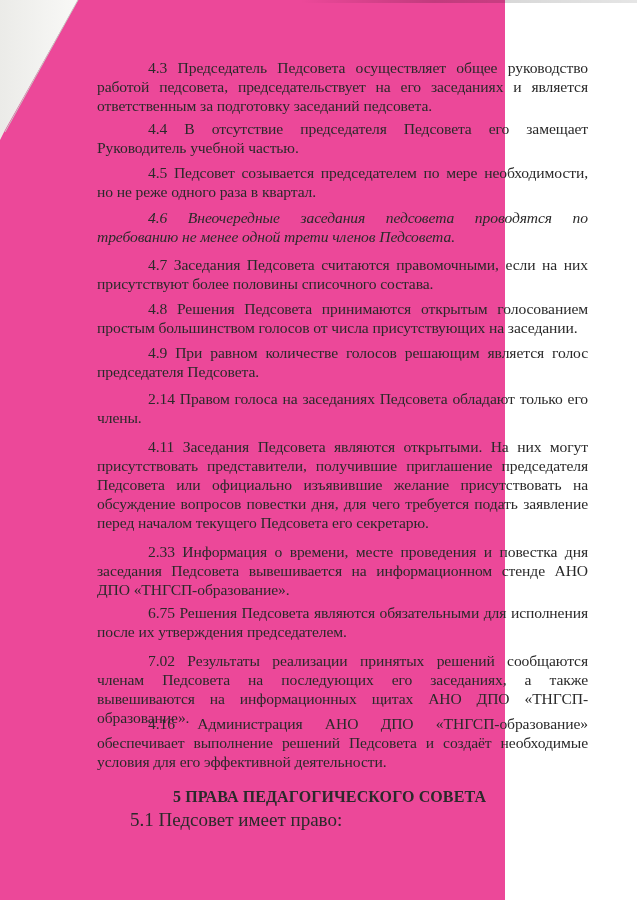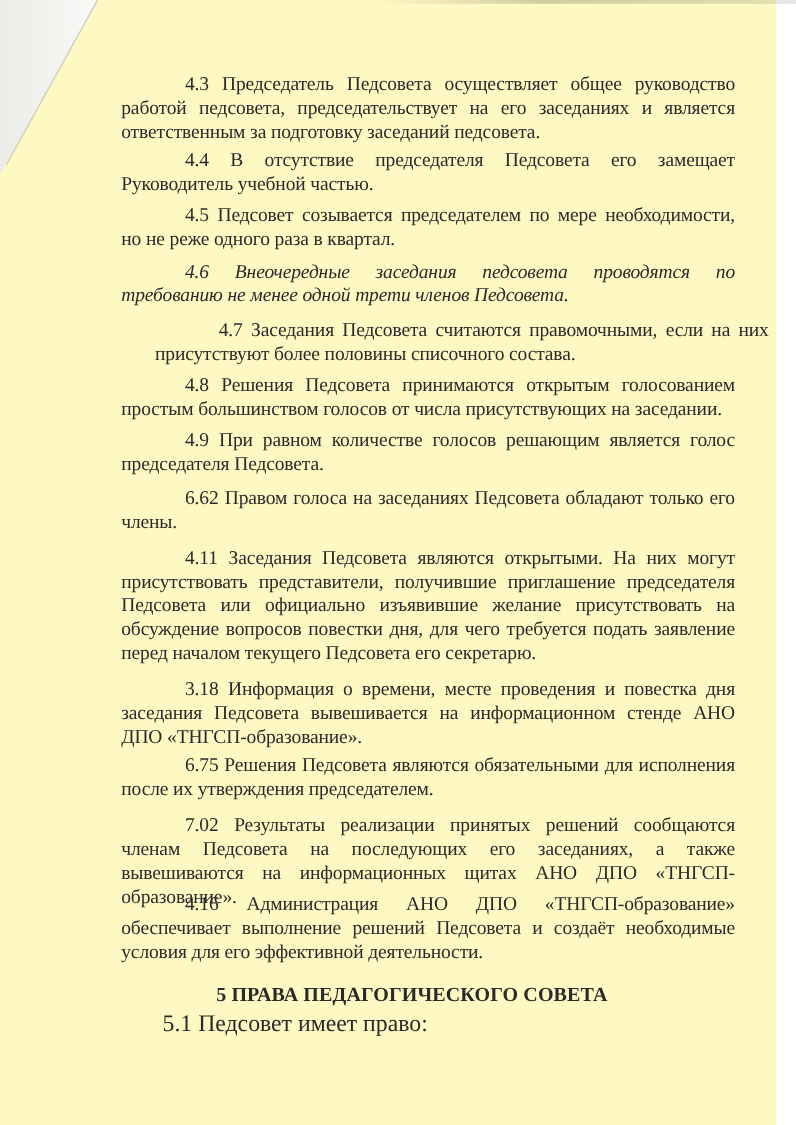--- a/index.html
+++ b/index.html
@@ -4,22 +4,22 @@
 <style>
   html, body { margin: 0; padding: 0; }
   body {
     width: 637px; height: 900px; overflow: hidden;
     background: #ffffff;
     position: relative;
     font-family: "Liberation Serif", "DejaVu Serif", serif;
     color: #2a2a2a;
   }
   .page {
-    position: absolute; left: 0; top: 0; width: 621px; height: 900px;
-    background: #fef9c3;
+    position: absolute; left: 0; top: 0; width: 505px; height: 900px;
+    background: #ec4899;
   }
   
   .fold {
     position: absolute; left: 0; top: 0; width: 637px; height: 900px;
     pointer-events: none;
   }
   .top-shadow {
     position: absolute; left: 300px; top: 0; width: 337px; height: 3px;
     background: linear-gradient(to right, rgba(0,0,0,0), rgba(0,0,0,0.18) 40%, rgba(0,0,0,0.10));
   }
@@ -70,37 +70,37 @@
       </div>
     <div class="abs" style="top:61px;">
         <p class="para">4.4 В отсутствие председателя Педсовета его замещает Руководитель учебной частью.</p>
       </div>
     <div class="abs" style="top:105px;">
         <p class="para">4.5 Педсовет созывается председателем по мере необходимости, но не реже одного раза в квартал.</p>
       </div>
     <div class="abs" style="top:150px;font-style:italic;">
         <p class="para">4.6 Внеочередные заседания педсовета проводятся по требованию не менее одной трети членов Педсовета.</p>
       </div>
-    <div class="abs" style="top:197px;margin-left:27px;">
+    <div class="abs" style="top:197px;">
         <p class="para">4.7 Заседания Педсовета считаются правомочными, если на них присутствуют более половины списочного состава.</p>
       </div>
     <div class="abs" style="top:241px;">
         <p class="para">4.8 Решения Педсовета принимаются открытым голосованием простым большинством голосов от числа присутствующих на заседании.</p>
       </div>
     <div class="abs" style="top:285px;">
         <p class="para">4.9 При равном количестве голосов решающим является голос председателя Педсовета.</p>
       </div>
     <div class="abs" style="top:331px;">
-        <p class="para">6.62 Правом голоса на заседаниях Педсовета обладают только его члены.</p>
+        <p class="para">2.14 Правом голоса на заседаниях Педсовета обладают только его члены.</p>
       </div>
     <div class="abs" style="top:379px;">
         <p class="para">4.11 Заседания Педсовета являются открытыми. На них могут присутствовать представители, получившие приглашение председателя Педсовета или официально изъявившие желание присутствовать на обсуждение вопросов повестки дня, для чего требуется подать заявление перед началом текущего Педсовета его секретарю.</p>
       </div>
     <div class="abs" style="top:484px;">
-        <p class="para">3.18 Информация о времени, месте проведения и повестка дня заседания Педсовета вывешивается на информационном стенде АНО ДПО «ТНГСП-образование».</p>
+        <p class="para">2.33 Информация о времени, месте проведения и повестка дня заседания Педсовета вывешивается на информационном стенде АНО ДПО «ТНГСП-образование».</p>
       </div>
     <div class="abs" style="top:545px;">
         <p class="para">6.75 Решения Педсовета являются обязательными для исполнения после их утверждения председателем.</p>
       </div>
     <div class="abs" style="top:593px;">
         <p class="para">7.02 Результаты реализации принятых решений сообщаются членам Педсовета на последующих его заседаниях, а также вывешиваются на информационных щитах АНО ДПО «ТНГСП-образование».</p>
       </div>
     <div class="abs" style="top:656px;">
         <p class="para">4.16 Администрация АНО ДПО «ТНГСП-образование» обеспечивает выполнение решений Педсовета и создаёт необходимые условия для его эффективной деятельности.</p>
       </div>

